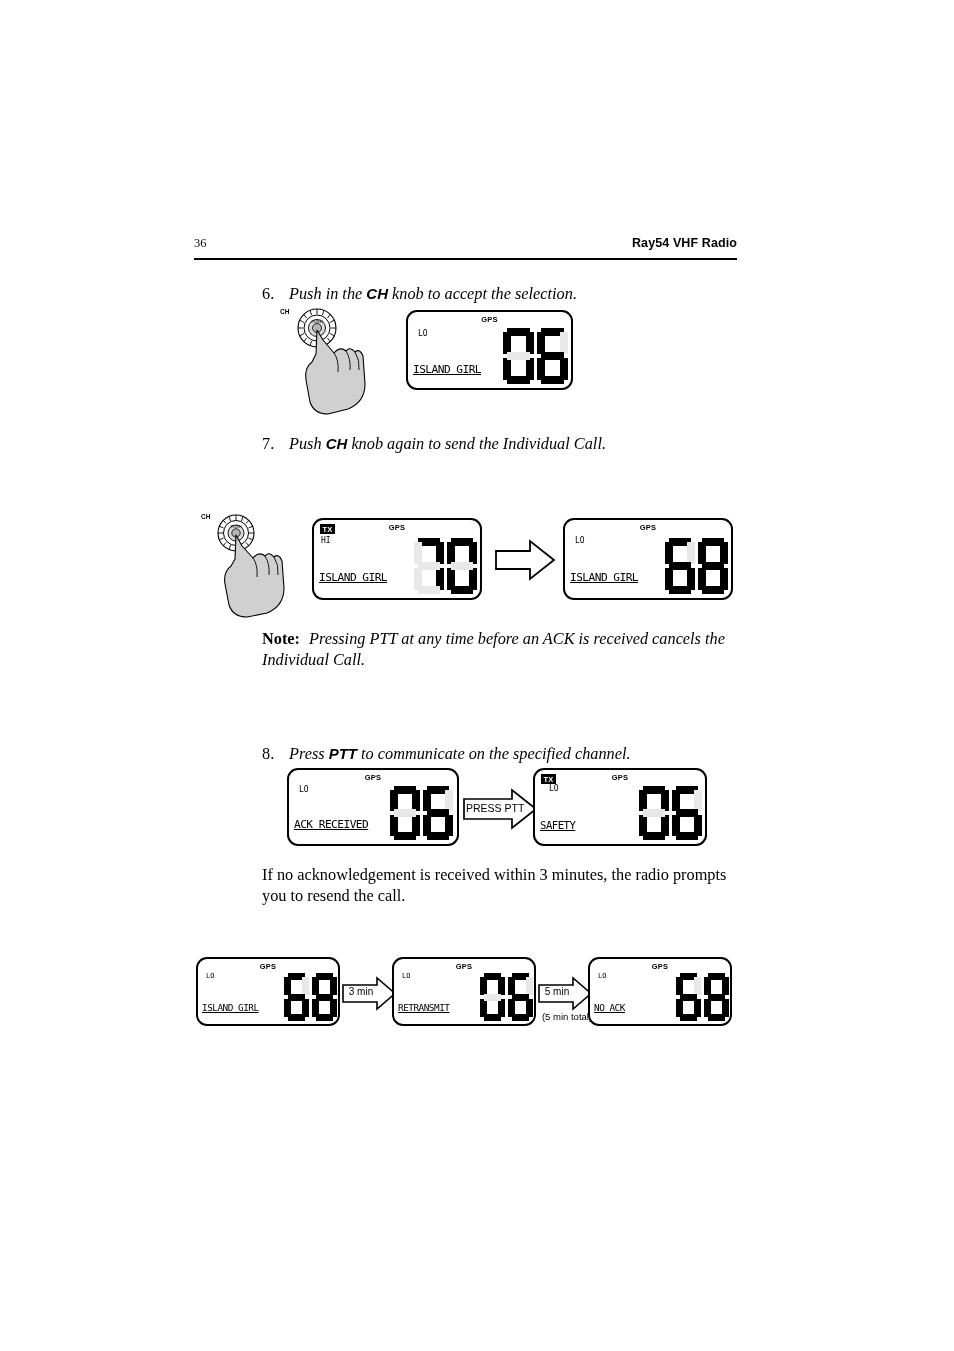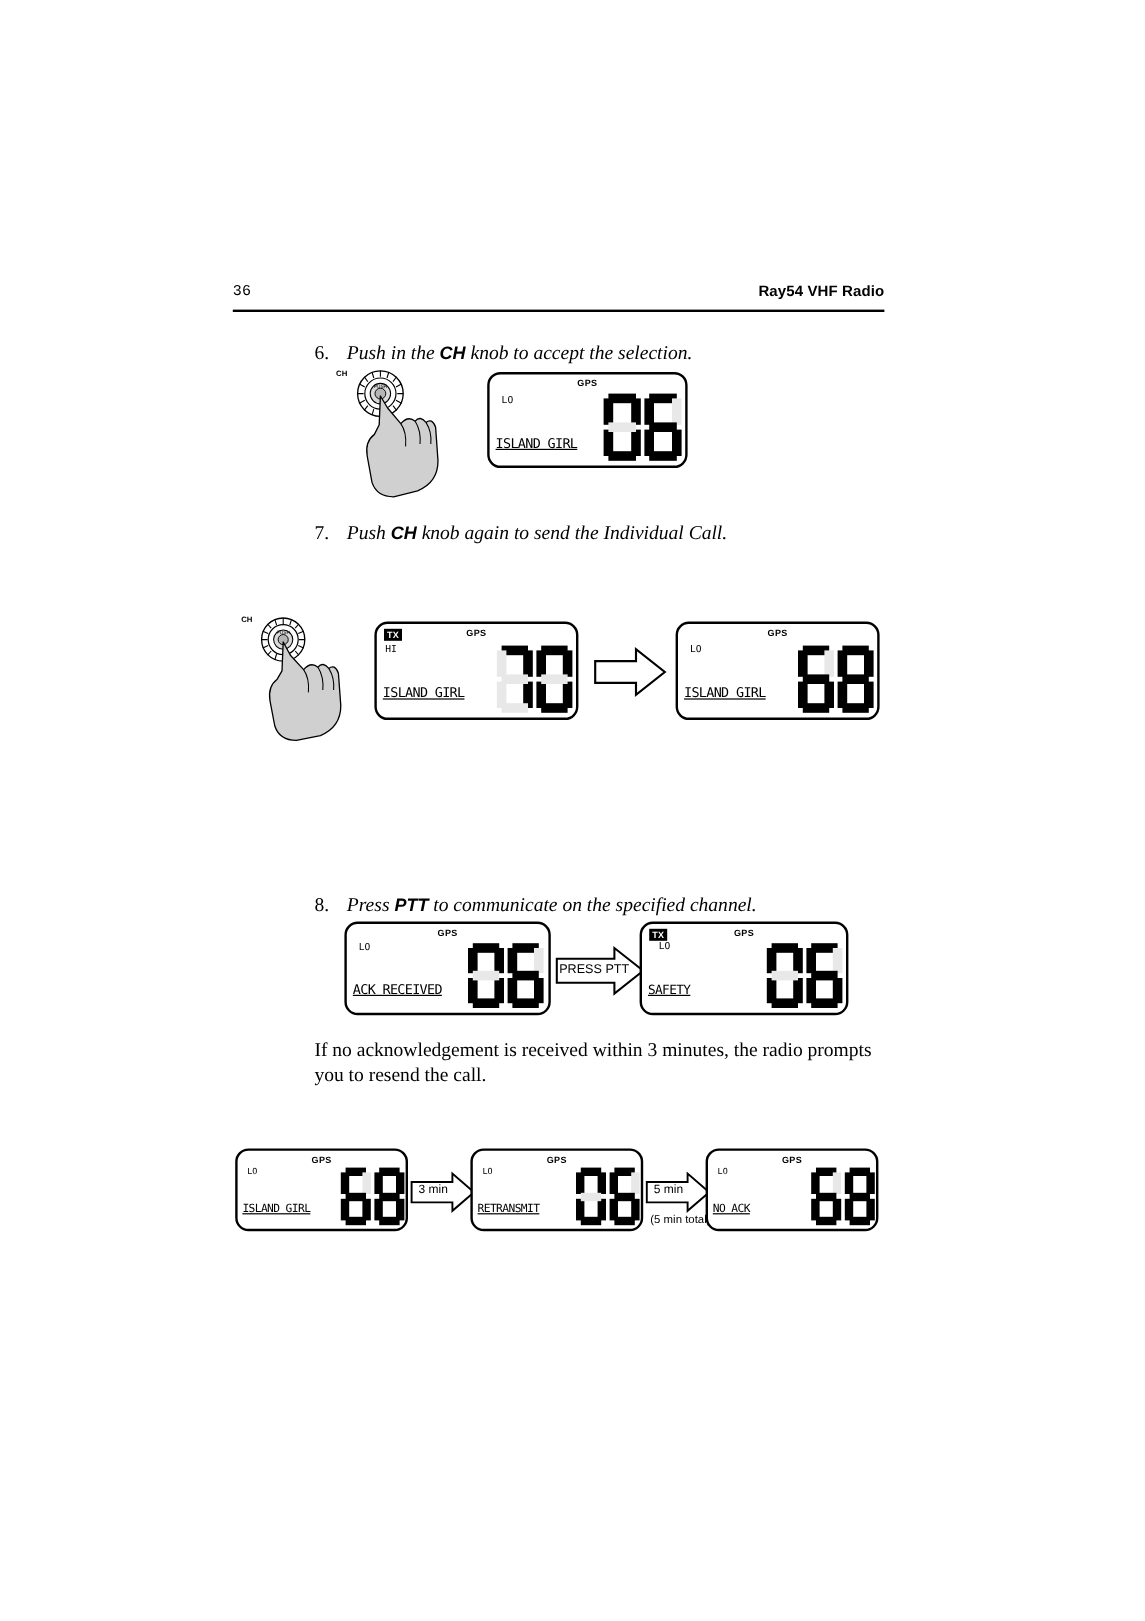--- a/index.html
+++ b/index.html
@@ -5,21 +5,21 @@
   html, body { margin:0; padding:0; background:#ffffff; }
   body {
     width:954px; height:1351px; position:relative;
     font-family:"Liberation Serif", serif; color:#000;
     -webkit-font-smoothing:antialiased;
   }
   .page { position:absolute; left:0; top:0; width:954px; height:1351px; }
 
   
   .header { position:absolute; left:194px; top:236px; width:543px; height:24px; }
-  .hdr-page-no { position:absolute; left:0; top:0; font-family:Liberation Mono, monospace;
+  .hdr-page-no { position:absolute; left:0; top:0; font-family:Liberation Serif, serif;
                  font-size:12.5px; letter-spacing:0.1px; }
   .hdr-title { position:absolute; right:0; top:0; font-family:"Liberation Sans", sans-serif;
                font-size:12.5px; font-weight:700; letter-spacing:0.1px; }
   .hdr-rule { position:absolute; left:194px; top:258px; width:543px; height:1.6px; background:#000; }
 
   
   .step { position:absolute; font-size:16.3px; line-height:20.5px; }
   .step .num { position:absolute; left:0; top:0; width:22px; text-align:left; }
   .step .txt { display:block; margin-left:27px;font-style:italic; }
   .b { font-family:"Liberation Sans", sans-serif; font-weight:700; font-size:15px; }
@@ -270,20 +270,24 @@
           <div class="seg" style="left: 22px; top: 4.4px; width: 8px; height: 21.6px;"></div>
           <div class="seg" style="left: 22px; top: 30px; width: 8px; height: 21.6px;"></div>
           <div class="seg" style="left: 4.4px; top: 48px; width: 21.2px; height: 8px;"></div>
           <div class="seg" style="left: 0px; top: 30px; width: 8px; height: 21.6px;"></div>
           <div class="seg" style="left: 0px; top: 4.4px; width: 8px; height: 21.6px;"></div>
           <div class="seg" style="left: 4.4px; top: 24px; width: 21.2px; height: 8px;"></div>
         </div>
       </div>
   </div>
 
+  <div class="note" style="left:262px; top:629px; width:472px;">
+    <span class="nlabel">Note:</span>
+    <span class="nbody" style="margin-left:5px;">Pressing PTT at any time before an ACK is received cancels the Individual Call.</span>
+  </div>
 
 
   <div class="step" style="left:262px; top:744px; width:472px;">
     <span class="num">8.</span>
     <span class="txt"><span>Press </span><span class="b">PTT</span><span> to communicate on the specified channel.</span></span>
   </div>
 
   <div class="lcd" style="left:287px; top:768px; width:172px; height:78px;">
     <div class="gps">GPS</div>
     <div class="pwr" style="top:15px;">LO</div>

